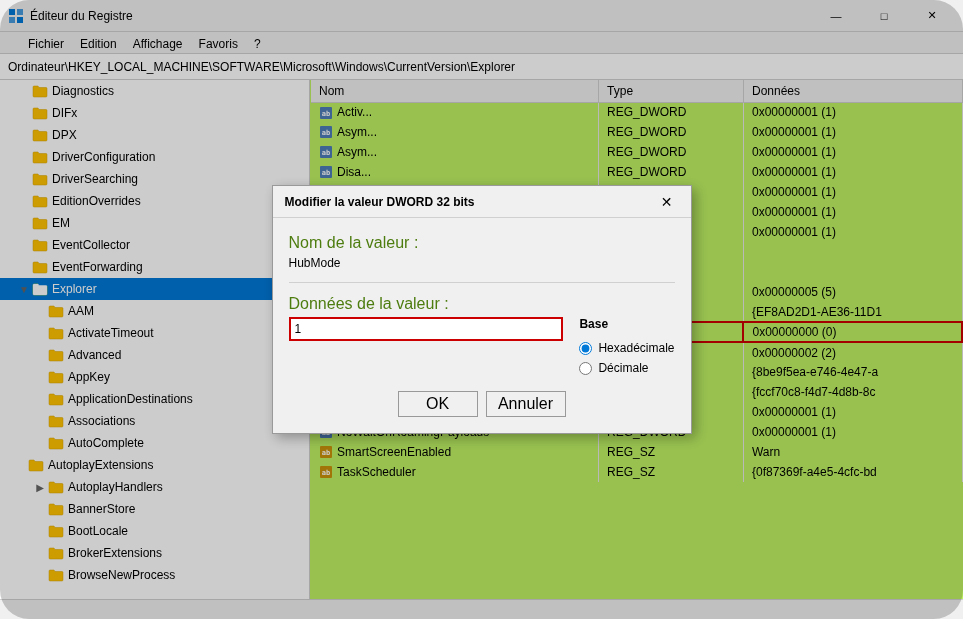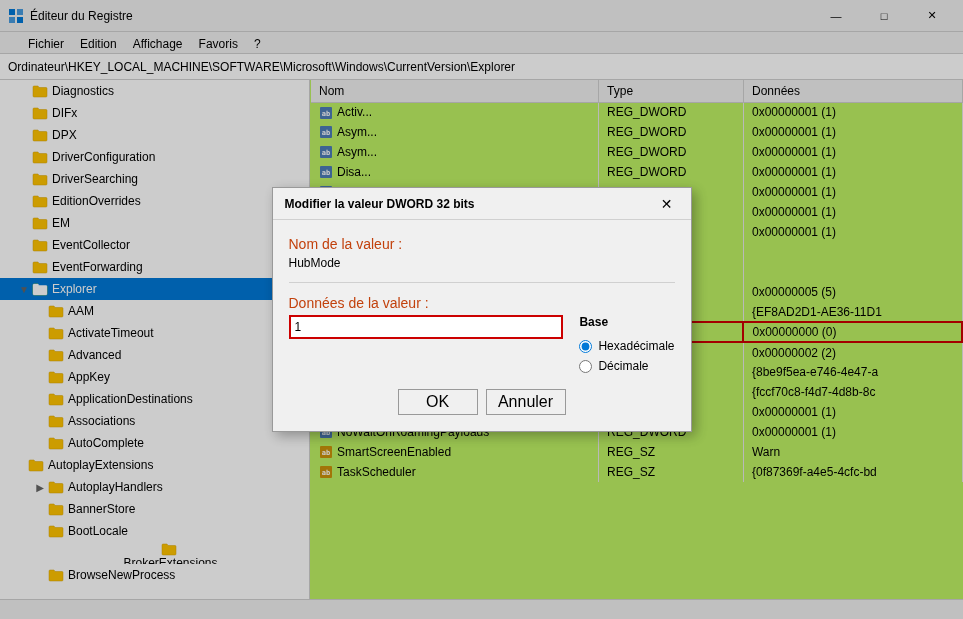--- a/index.html
+++ b/index.html
@@ -194,20 +194,21 @@
 
     
     .modal-overlay {
       position: fixed;
       top: 0; left: 0; right: 0; bottom: 0;
       background: rgba(0,0,0,0.2);
       display: flex;
       align-items: center;
       justify-content: center;
       z-index: 100;
+      border-radius: 29px;
     }
 
     .modal-dialog {
       background: #f0f0f0;
       border: 1px solid #999;
       box-shadow: 4px 4px 12px rgba(0,0,0,0.3);
       width: 420px;
     }
 
     .modal-title-bar {
@@ -234,23 +235,23 @@
       align-items: center;
       justify-content: center;
       border-radius: 2px;
     }
 
     .modal-body {
       padding: 16px;
     }
 
     .modal-field-label {
-      font-size: 14px;
+      font-size: 16px;
       margin-bottom: 4px;
-      color: #c2410c;
+      color: #4d7c0f;
     }
 
     .modal-field-value {
       font-size: 12px;
       margin-bottom: 12px;
       color: #000;
     }
 
     .modal-row {
       display: flex;
@@ -535,21 +536,21 @@
       </div>
       <div class="tree-item" style="padding-left: 32px;">
         <span class="tree-expand"></span>
         <span class="folder-icon">
           <svg class="folder-svg" viewBox="0 0 16 14">
       <path d="M1 3 Q1 2 2 2 L6 2 L7 3.5 L14 3.5 Q15 3.5 15 4.5 L15 12 Q15 13 14 13 L2 13 Q1 13 1 12 Z" fill="#ffc300" stroke="#d4a000" stroke-width="0.5"></path>
     </svg>
         </span>
         <span class="tree-label">BootLocale</span>
       </div>
-      <div class="tree-item" style="padding-left: 32px; flex-direction: column;">
+      <div class="tree-item" style="padding-left: 32px;">
         <span class="tree-expand"></span>
         <span class="folder-icon">
           <svg class="folder-svg" viewBox="0 0 16 14">
       <path d="M1 3 Q1 2 2 2 L6 2 L7 3.5 L14 3.5 Q15 3.5 15 4.5 L15 12 Q15 13 14 13 L2 13 Q1 13 1 12 Z" fill="#ffc300" stroke="#d4a000" stroke-width="0.5"></path>
     </svg>
         </span>
         <span class="tree-label">BrokerExtensions</span>
       </div>
       <div class="tree-item" style="padding-left: 32px;">
         <span class="tree-expand"></span>

